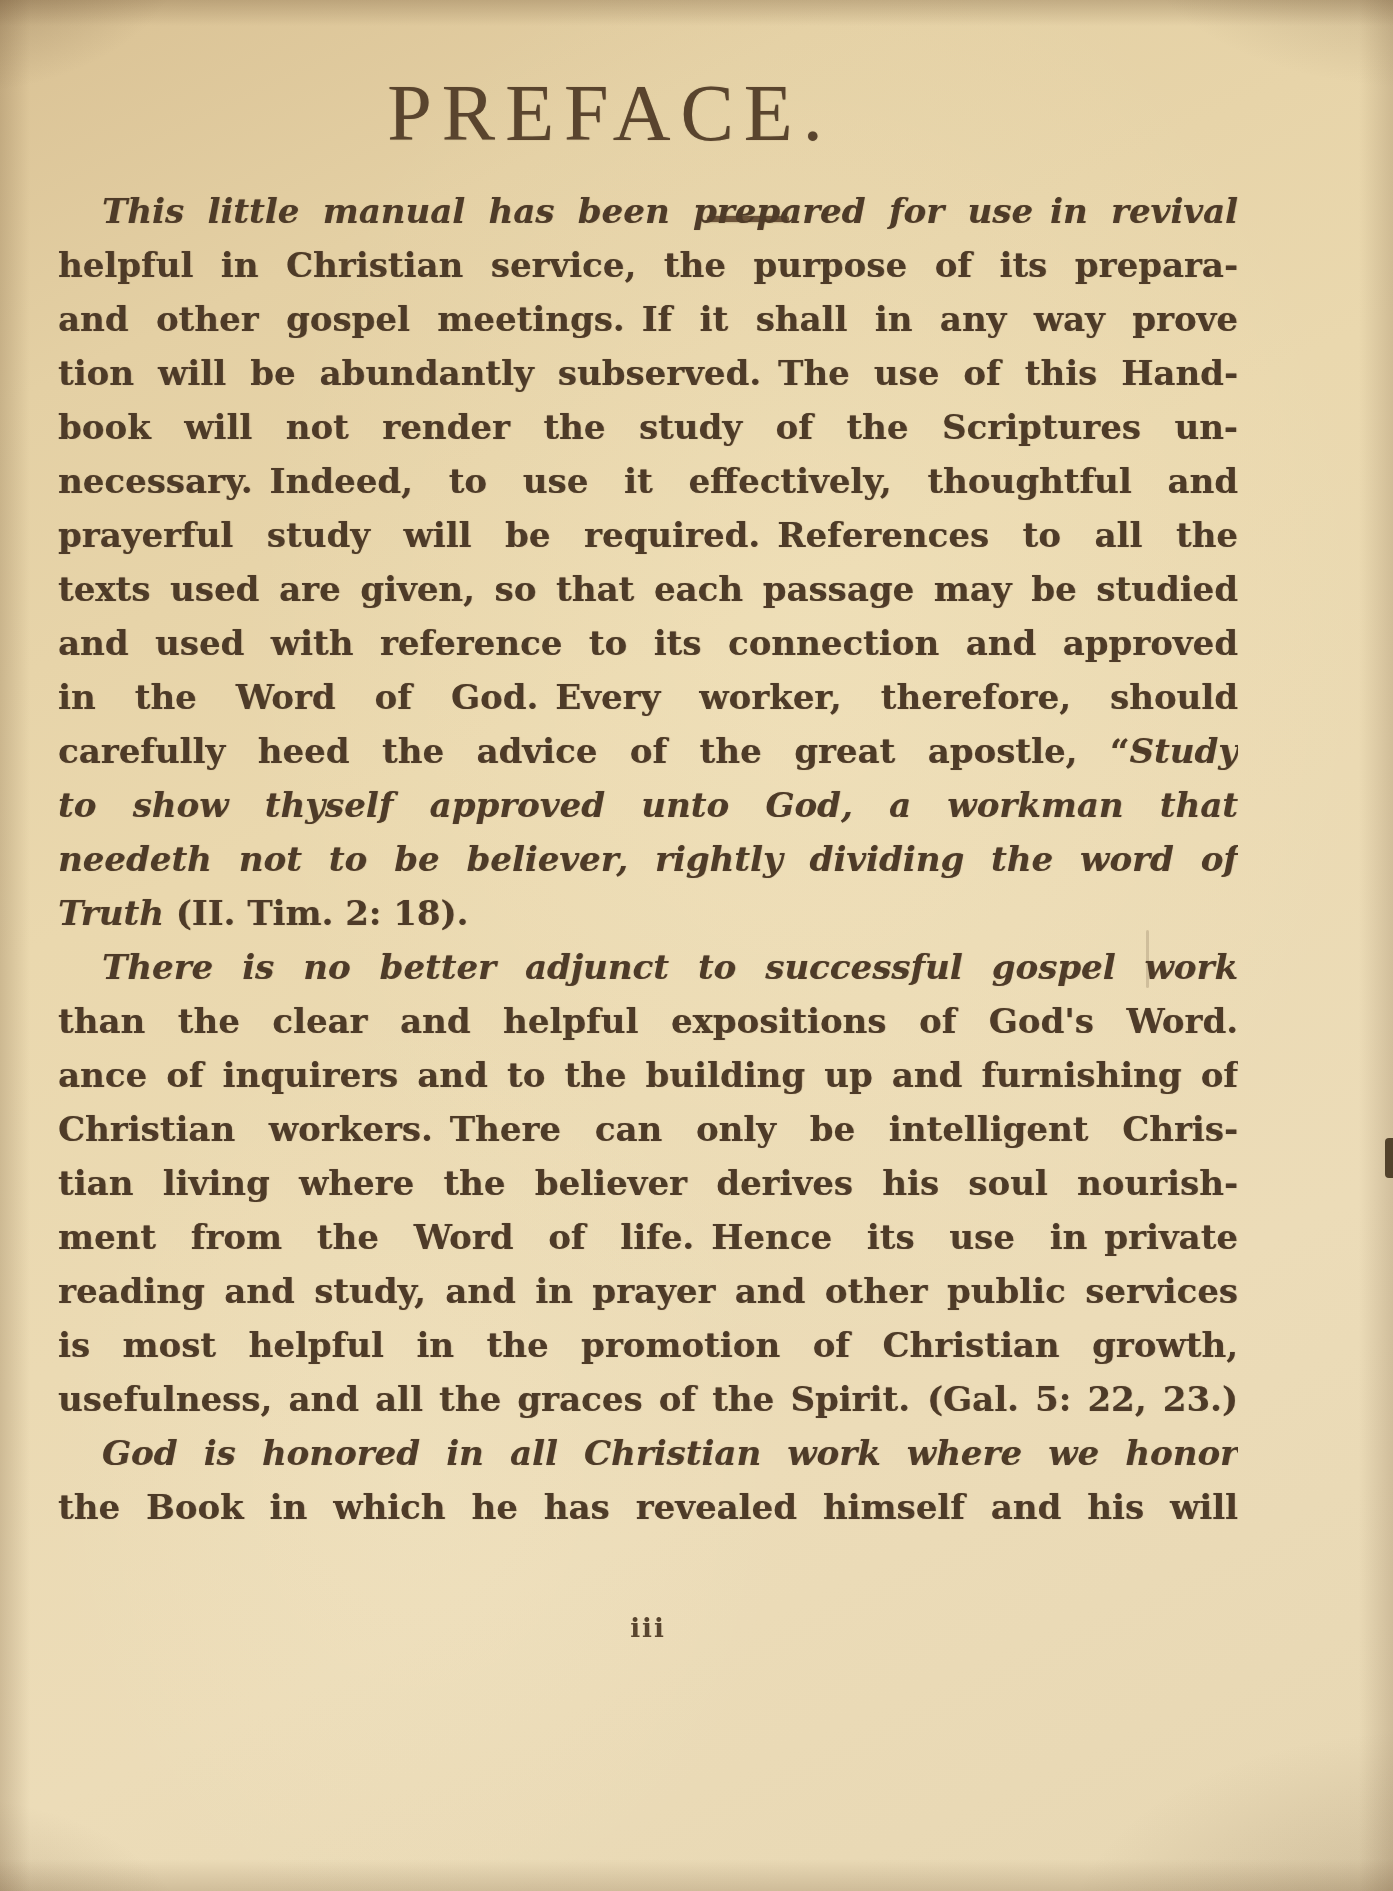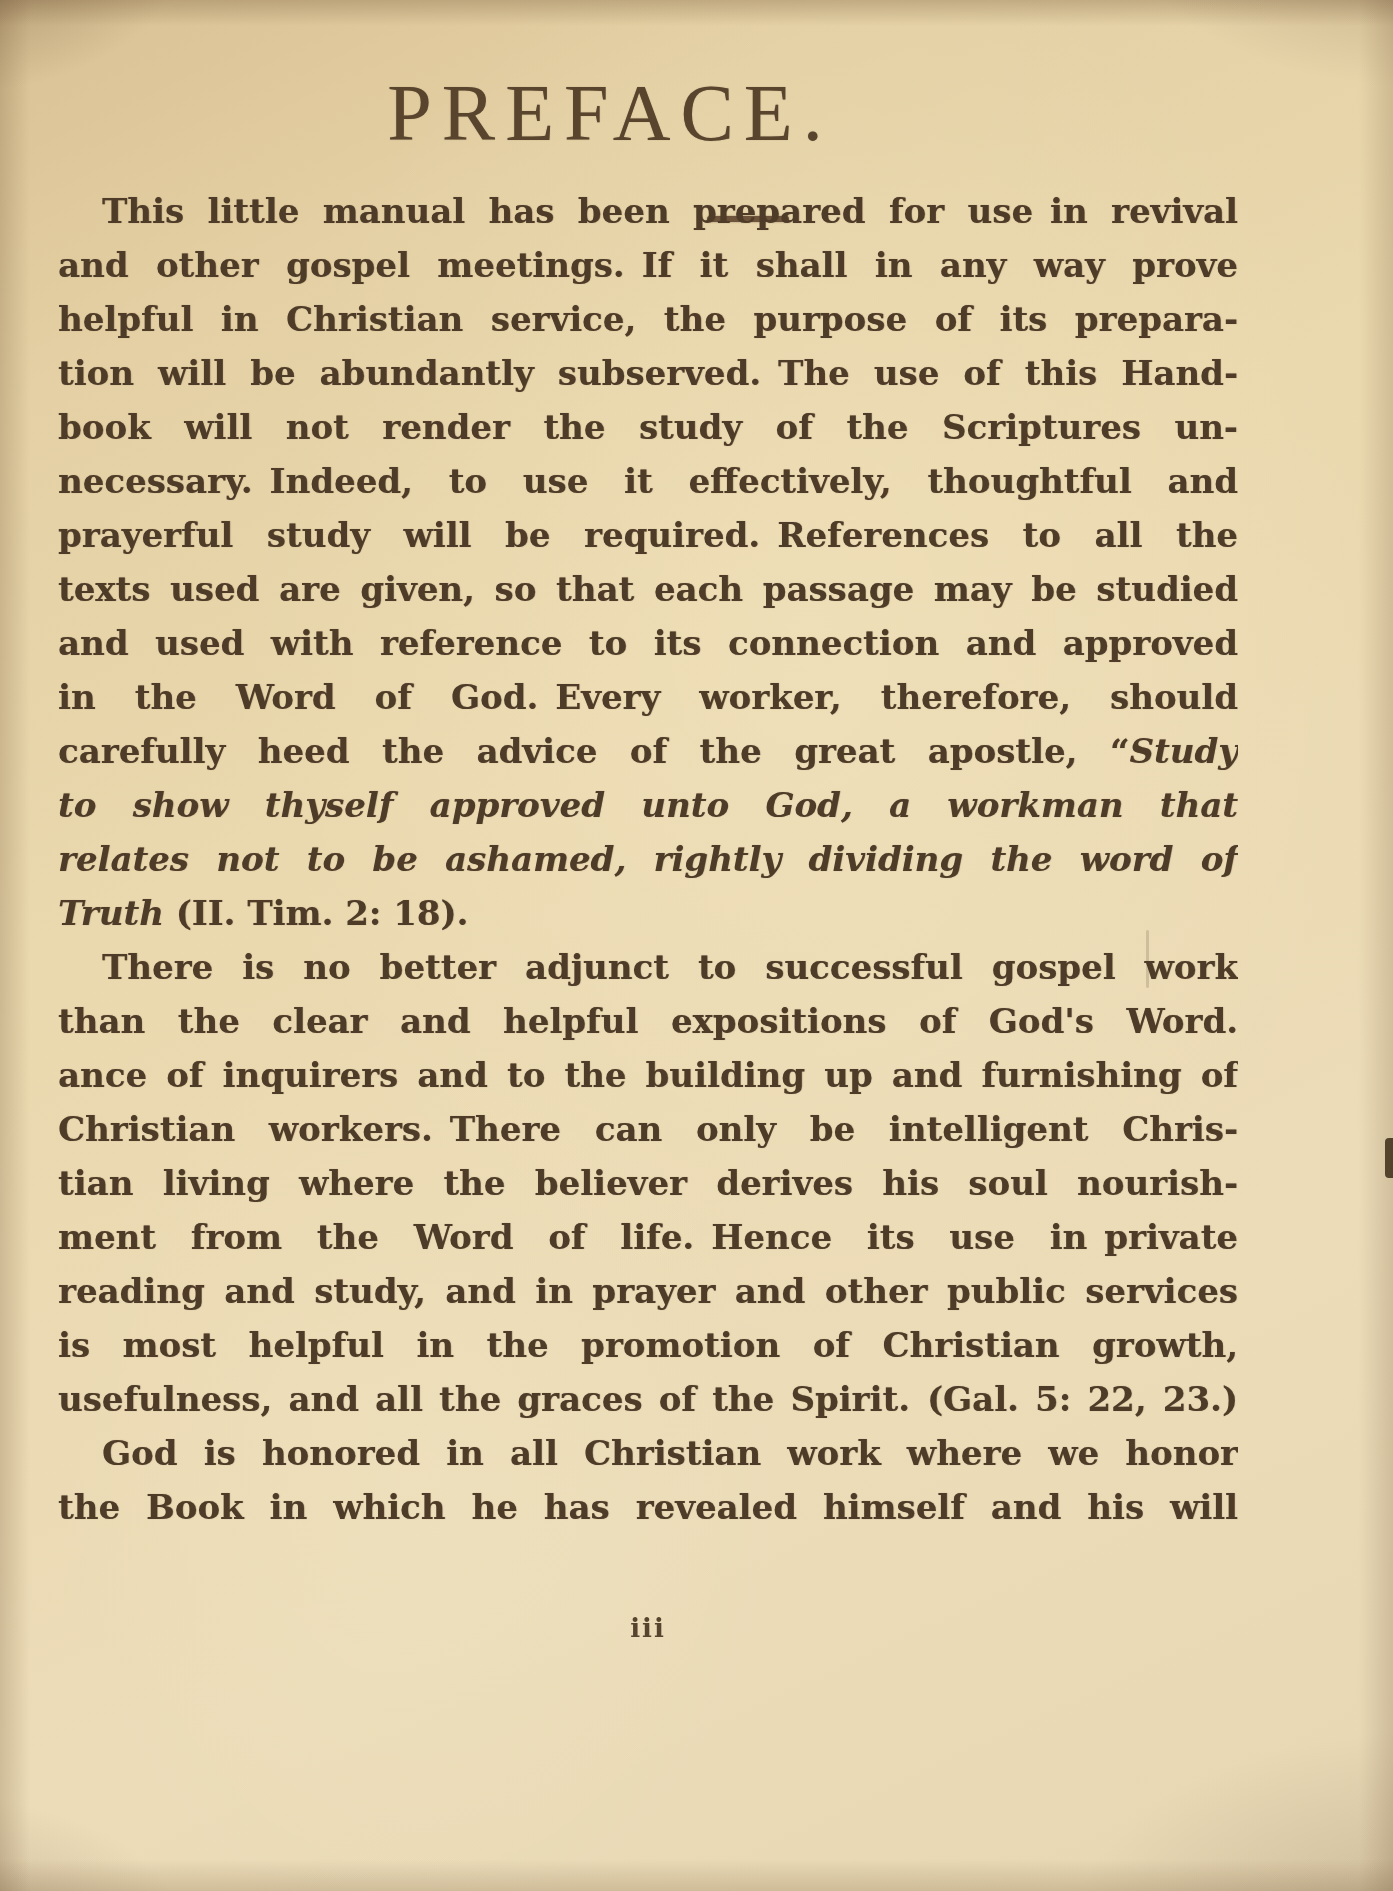--- a/index.html
+++ b/index.html
@@ -48,21 +48,21 @@
     font-size:34px; font-weight:700;
     color:#4e3b28;
     text-shadow:0.4px 0.4px 0.8px rgba(70,48,30,.5);
   }
   .para { margin:0; }
   .line {
     height:54px; line-height:54px;
     text-align:justify; text-align-last:justify;
     overflow:hidden; white-space:normal;
   }
-  .line.indent { text-indent:44px; }
+  .line.indent { text-indent:44px;font-style:italic; }
   .line.no-just { text-align-last:left; }
   .it { font-style:italic; }
   .page-number {
     position:absolute; top:1602px; left:58px; width:1180px;
     text-align:center; font-size:26px; font-weight:700;
     color:#59452f; letter-spacing:2px;margin-top:11px;
   }
   .edge-smudge {
     position:absolute; right:0; top:1138px; width:8px; height:40px;
     background:#32220f; opacity:.8; border-radius:4px 0 0 4px;
@@ -75,32 +75,32 @@
 </head>
 <body>
 
 <div class="page">
   <div class="shade"></div>
   <div class="title">PREFACE.</div>
   <div class="divider"></div>
   <div class="page-body">
       <div class="para">
         <div class="line indent"><span>This little manual has been prepared for use in revival</span></div>
+        <div class="line"><span>helpful in Christian service, the purpose of its prepara-</span></div>
         <div class="line"><span>and other gospel meetings. If it shall in any way prove</span></div>
-        <div class="line"><span>helpful in Christian service, the purpose of its prepara-</span></div>
         <div class="line"><span>tion will be abundantly subserved. The use of this Hand-</span></div>
         <div class="line"><span>book will not render the study of the Scriptures un-</span></div>
         <div class="line"><span>necessary. Indeed, to use it effectively, thoughtful and</span></div>
         <div class="line"><span>prayerful study will be required. References to all the</span></div>
         <div class="line"><span>texts used are given, so that each passage may be studied</span></div>
         <div class="line"><span>and used with reference to its connection and approved</span></div>
         <div class="line"><span>in the Word of God. Every worker, therefore, should</span></div>
         <div class="line"><span>carefully heed the advice of the great apostle, “</span><span class="it">Study</span></div>
         <div class="line"><span class="it">to show thyself approved unto God, a workman that</span></div>
-        <div class="line"><span class="it">relates not to be ashamed, rightly dividing the word of</span></div>
+        <div class="line"><span class="it">needeth not to be believer, rightly dividing the word of</span></div>
         <div class="line no-just"><span class="it">Truth</span><span> (II. Tim. 2: 18).</span></div>
       </div>
       <div class="para">
         <div class="line indent"><span>There is no better adjunct to successful gospel work</span></div>
         <div class="line"><span>than the clear and helpful expositions of God's Word.</span></div>
         <div class="line"><span>ance of inquirers and to the building up and furnishing of</span></div>
         <div class="line"><span>Christian workers. There can only be intelligent Chris-</span></div>
         <div class="line"><span>tian living where the believer derives his soul nourish-</span></div>
         <div class="line"><span>ment from the Word of life. Hence its use in private</span></div>
         <div class="line"><span>reading and study, and in prayer and other public services</span></div>

